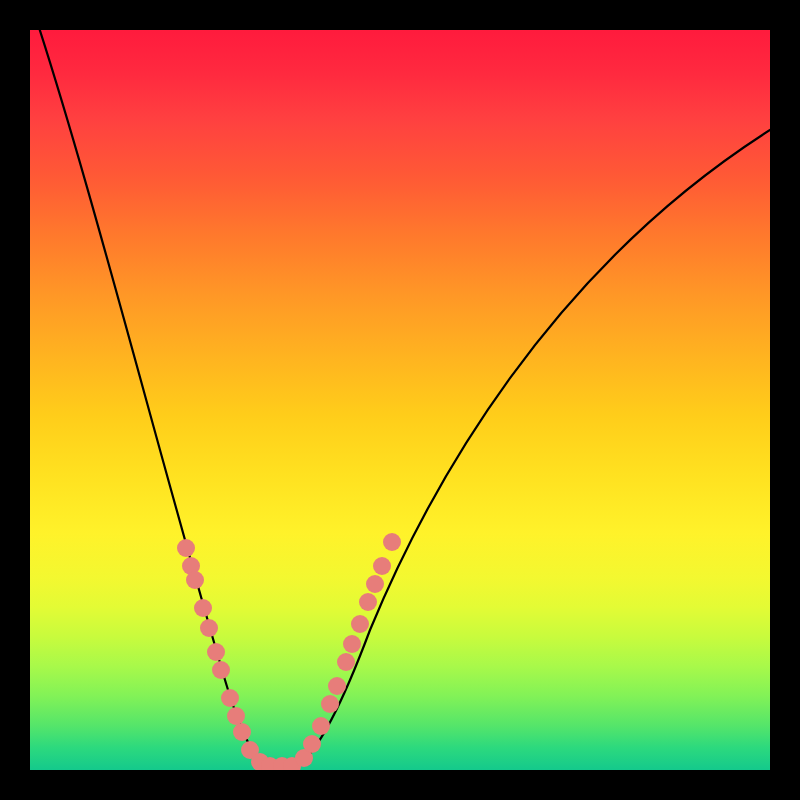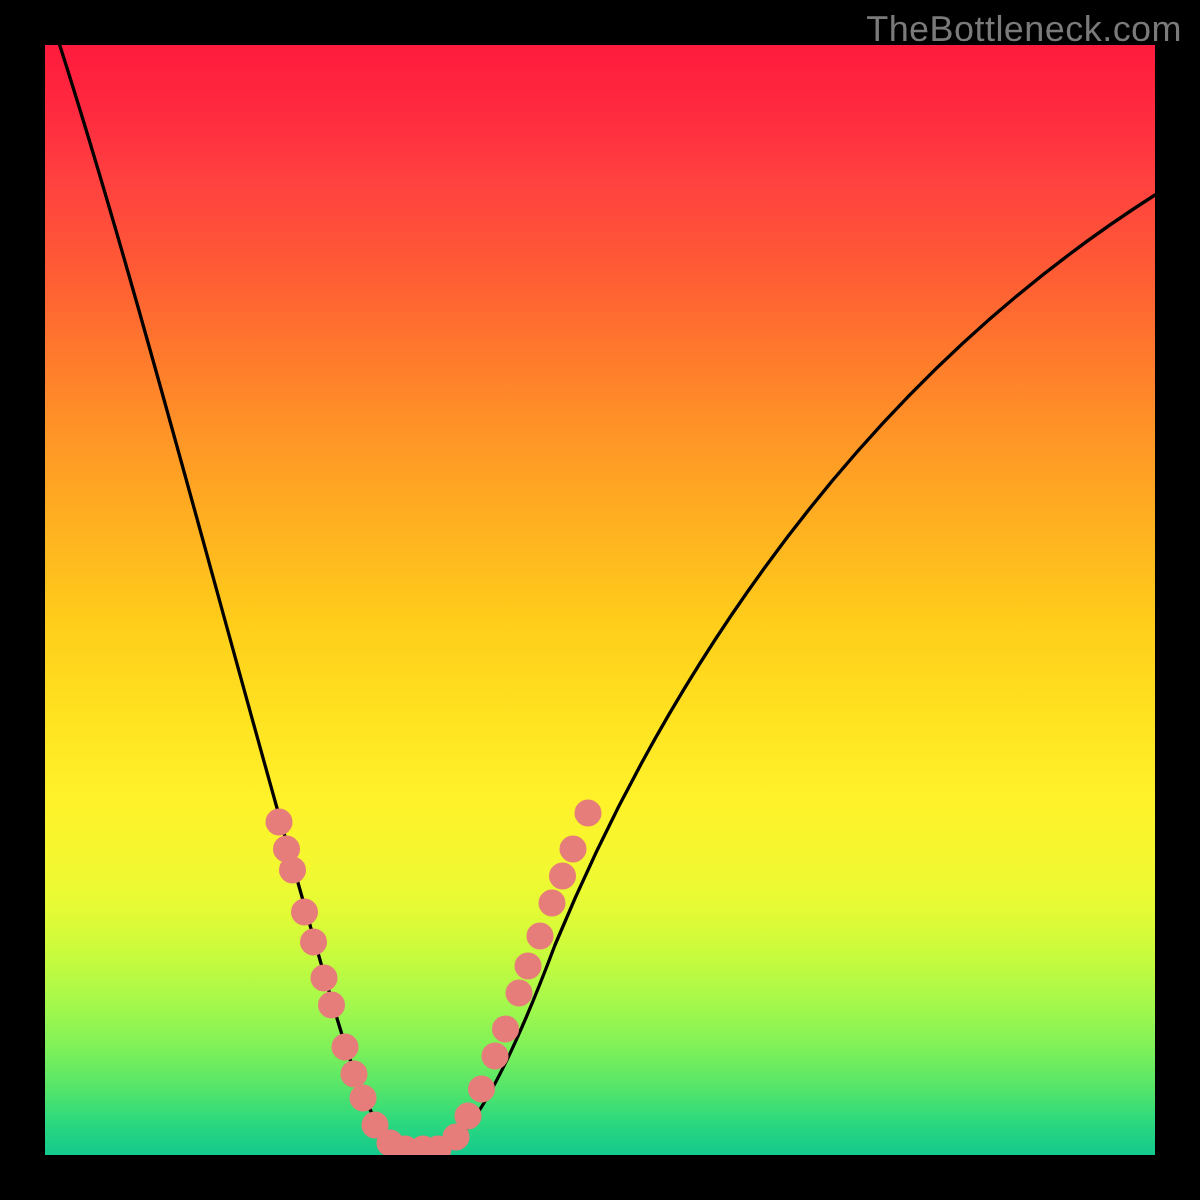--- a/index.html
+++ b/index.html
@@ -106,15 +106,14 @@
           <circle cx="322" cy="614" r="9" class="dot"></circle>
           <circle cx="330" cy="594" r="9" class="dot"></circle>
           <circle cx="338" cy="572" r="9" class="dot"></circle>
           <circle cx="345" cy="554" r="9" class="dot"></circle>
           <circle cx="352" cy="536" r="9" class="dot"></circle>
           <circle cx="362" cy="512" r="9" class="dot"></circle>
         </g>
     </svg>
   </div>
 
-  <div class="watermark">TheBottleneck.com</div>
 
 </div>
 
 </body></html>

